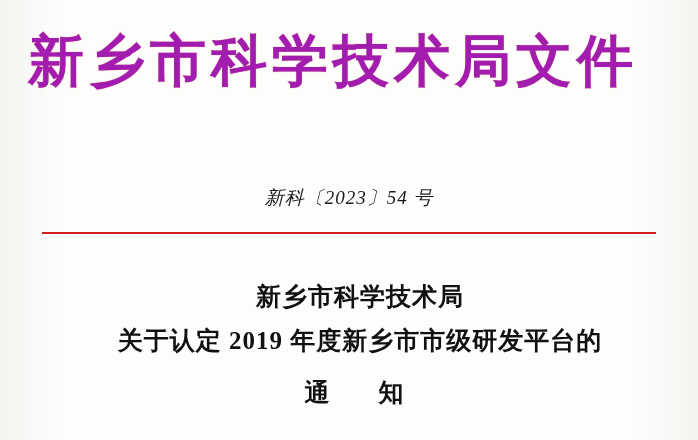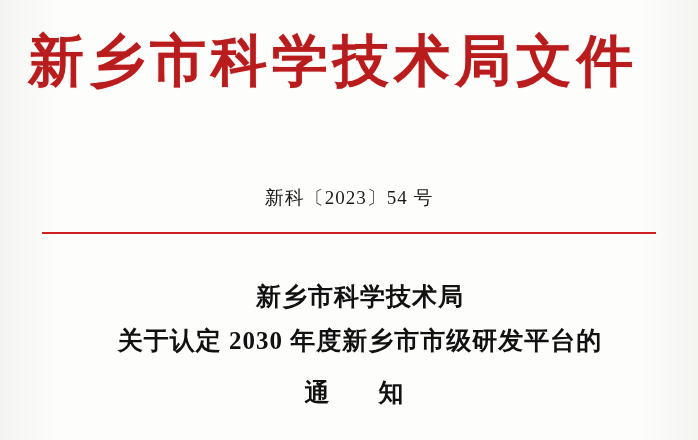--- a/index.html
+++ b/index.html
@@ -28,39 +28,40 @@
       linear-gradient(to right, rgba(236,236,232,0.55) 0px, rgba(255,255,255,0) 60px),
       linear-gradient(to left, rgba(236,236,232,0.55) 0px, rgba(255,255,255,0) 60px);
     pointer-events: none;
   }
   .doc-title {
     position: absolute;
     top: 30px;
     left: 0;
     width: 666px;
     text-align: center;
-    color: #b91c1c;
+    color: #a21caf;
     font-family: Liberation Serif, serif;
     font-weight: bold;
     font-size: 56px;
     letter-spacing: 5px;
     line-height: 1.12;
     text-shadow: 0 0 1px rgba(207,31,32,0.55);
     white-space: nowrap;
   }
   .doc-number {
     position: absolute;
     top: 185px;
     left: 0;
     width: 698px;
     text-align: center;
     color: #1a1a1a;
     font-size: 19px;
     letter-spacing: 1px;
     white-space: nowrap;
+    font-style: italic;
   }
   .red-rule {
     position: absolute;
     top: 232px;
     left: 42px;
     width: 614px;
     height: 2px;
     background: #cf1f20;
   }
   .body-block {
@@ -91,17 +92,17 @@
 <div class="page">
 
   <div class="doc-title">新乡市科学技术局文件</div>
 
   <div class="doc-number">新科〔2023〕54 号</div>
 
   <div class="red-rule"></div>
 
   <div class="body-block">
     <span class="body-line">新乡市科学技术局</span>
-    <span class="body-line">关于认定 2030 年度新乡市市级研发平台的</span>
+    <span class="body-line">关于认定 2019 年度新乡市市级研发平台的</span>
     <span class="body-line spaced">通　知</span>
   </div>
 
 </div>
 
 </body></html>

